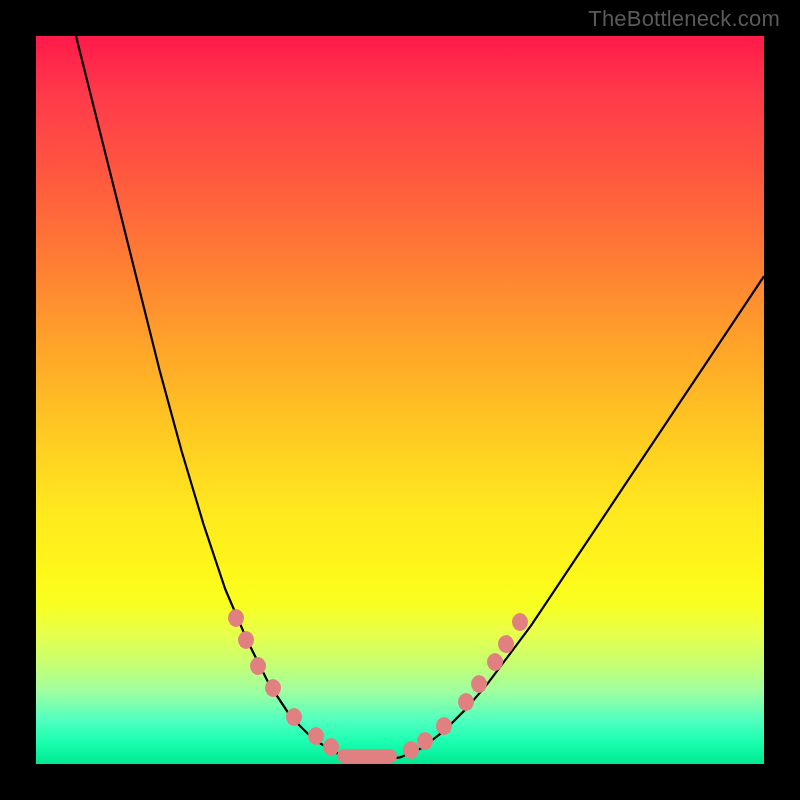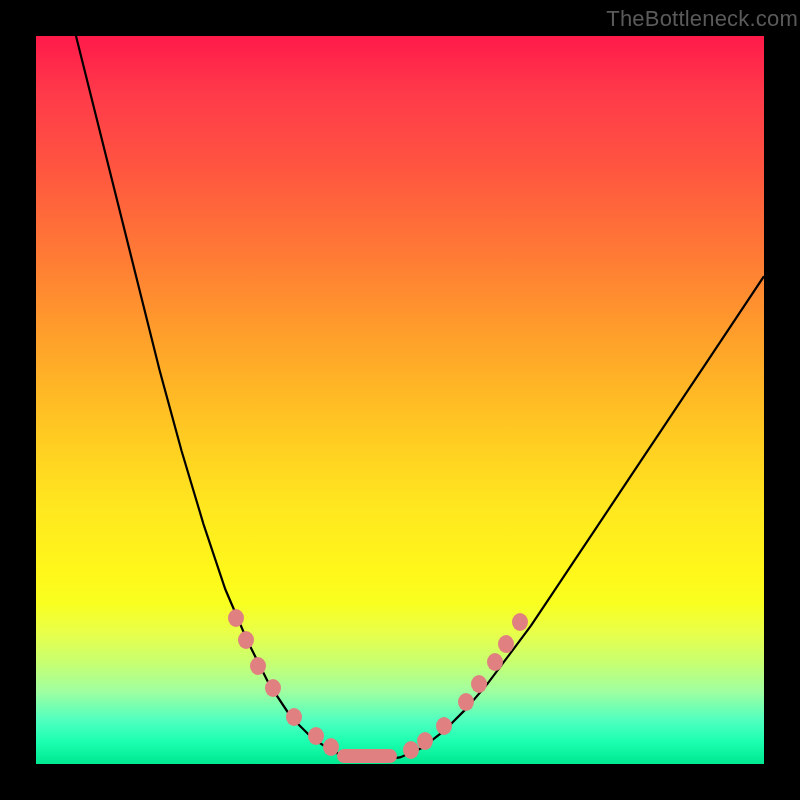--- a/index.html
+++ b/index.html
@@ -6,21 +6,21 @@
   body {
     width: 800px;
     height: 800px;
     background: #000;
     position: relative;
     font-family: Arial, sans-serif;
   }
   .watermark {
     position: absolute;
     top: 6px;
-    right: 2px;
+    right: 20px;
     color: #5a5a5a;
     font-size: 22px;
     font-weight: 500;
     z-index: 10;
     letter-spacing: 0.2px;
   }
   .plot-area {
     position: absolute;
     left: 36px;
     top: 36px;

